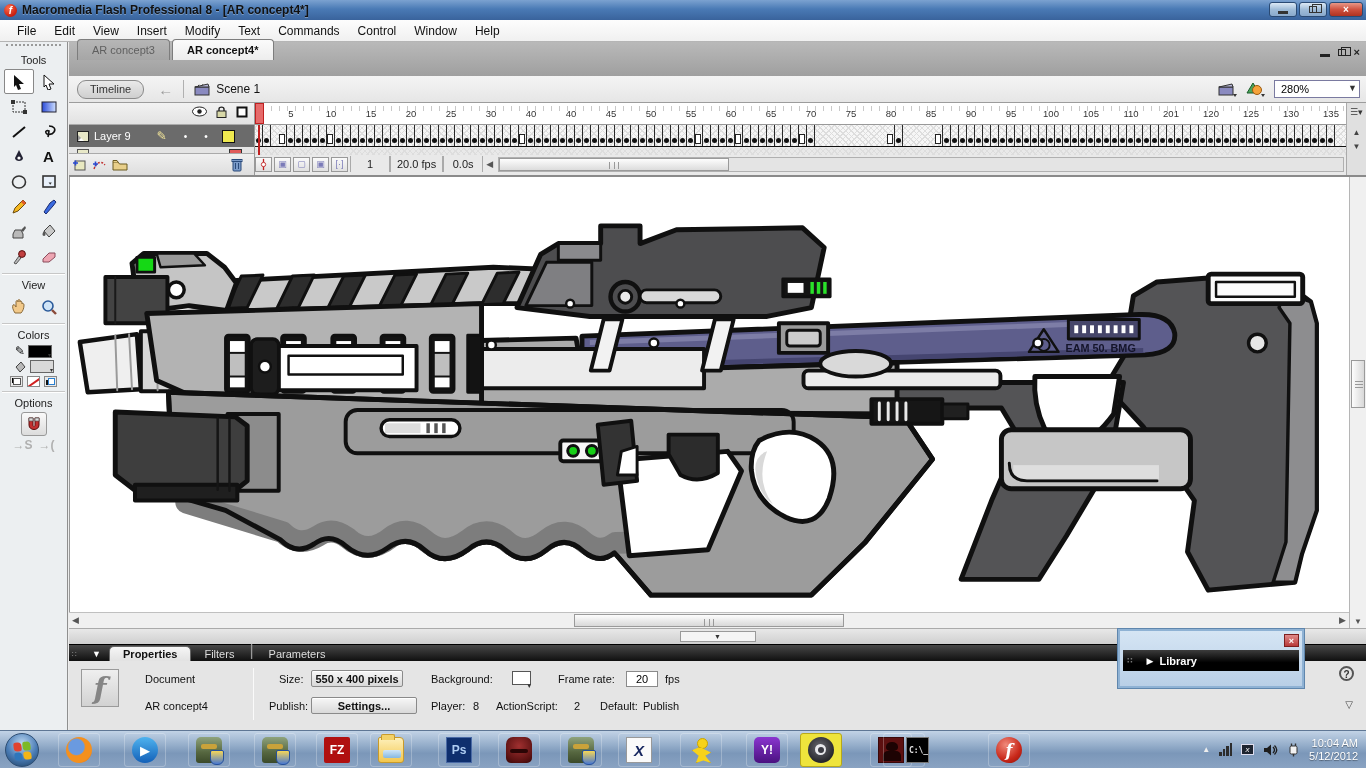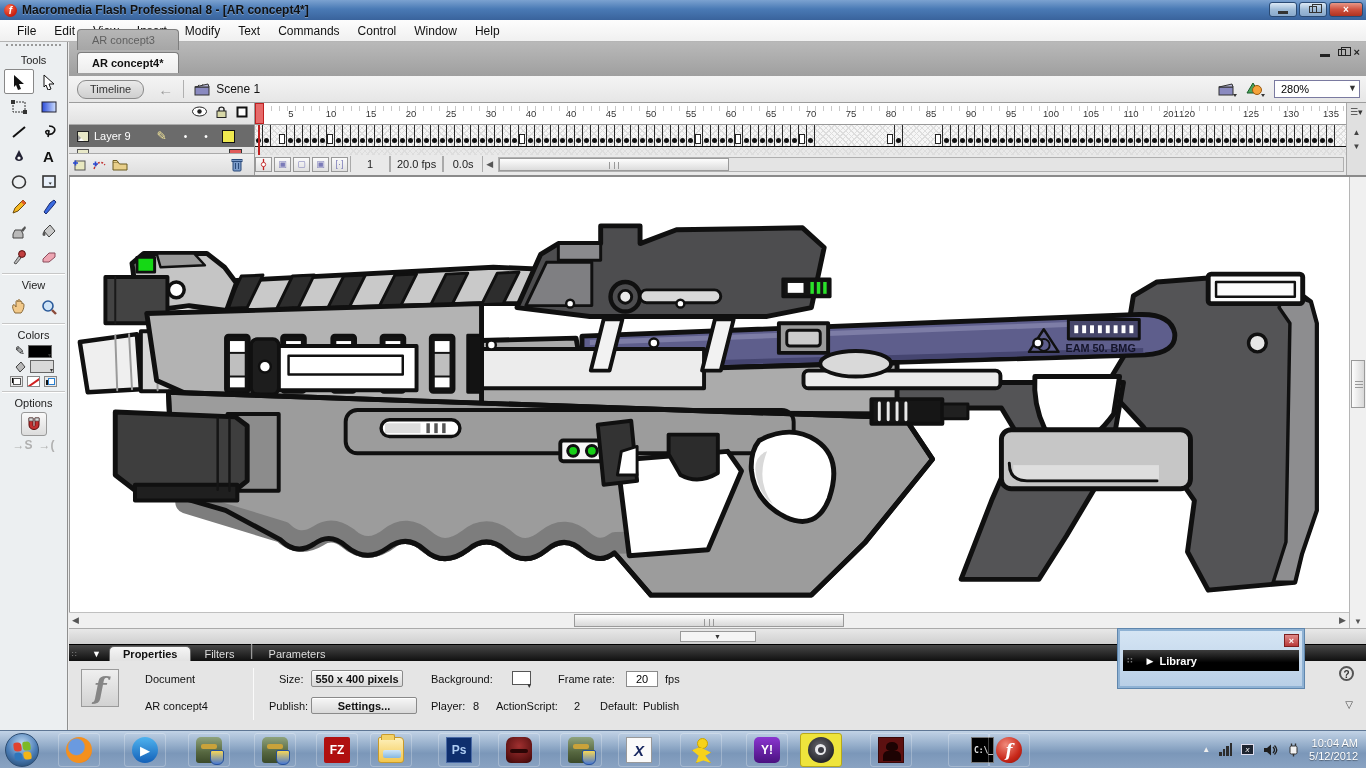--- a/index.html
+++ b/index.html
@@ -47,21 +47,21 @@
   .mini.none{background:#fff;overflow:hidden;}
   .mini.none:before{content:"";position:absolute;left:-2px;top:4px;width:18px;height:2px;background:#d02020;transform:rotate(-35deg);}
   .mini.swap:before{content:"";position:absolute;left:1px;top:3px;width:5px;height:5px;background:#111;}
   .mini.swap:after{content:"";position:absolute;right:1px;top:1px;width:5px;height:5px;background:#fff;border:1px solid #2a7fd0;}
   .magnet-btn{width:26px;height:24px;margin:2px auto;border:1px solid #999;border-radius:3px;
     background:linear-gradient(#fafafa,#dcdcdc);display:flex;align-items:center;justify-content:center;}
   .mod-row{display:flex;justify-content:center;gap:6px;color:#b0b0b0;font-size:12px;font-weight:bold;}
 
   
   .tabbar{position:absolute;left:69px;top:42px;right:0;height:34px;background:linear-gradient(#b9b9b9,#9f9f9f);}
-  .tabs{position:absolute;left:8px;bottom:3px;display:flex;gap:2px;flex-direction:column;}
+  .tabs{position:absolute;left:8px;bottom:16px;display:flex;gap:2px;}
   .dtab{height:21px;padding:0 14px;display:flex;align-items:center;font-size:11px;border:1px solid #7d7d7d;border-bottom:none;
     border-radius:4px 4px 0 0;background:linear-gradient(#b6b6b6,#a6a6a6);color:#5f5f5f;}
   .dtab.active{background:linear-gradient(#fbfbfb,#ededed);color:#111;font-weight:bold;}
   .doc-ctrls{position:absolute;right:6px;top:4px;display:flex;gap:8px;color:#222;font-size:11px;align-items:center;}
   .doc-ctrls .glyph-min{background:#222;}
   .doc-ctrls .glyph-restore,.doc-ctrls .glyph-restore:before{border-color:#222;}
 
   .editbar{position:absolute;left:69px;top:76px;right:0;height:27px;background:linear-gradient(#f4f4f4,#e6e6e6);
     border-bottom:1px solid #9c9c9c;display:flex;align-items:center;}
   .timeline-btn{margin-left:8px;height:19px;padding:0 12px;font-size:11px;color:#333;
@@ -504,21 +504,21 @@
           <span class="ruler-num" style="left: 556px;">70</span>
           <span class="ruler-num" style="left: 596px;">75</span>
           <span class="ruler-num" style="left: 636px;">80</span>
           <span class="ruler-num" style="left: 676px;">85</span>
           <span class="ruler-num" style="left: 716px;">90</span>
           <span class="ruler-num" style="left: 756px;">95</span>
           <span class="ruler-num" style="left: 796px;">100</span>
           <span class="ruler-num" style="left: 836px;">105</span>
           <span class="ruler-num" style="left: 876px;">110</span>
           <span class="ruler-num" style="left: 916px;">201</span>
-          <span class="ruler-num" style="left: 932px;">120</span>
+          <span class="ruler-num" style="left: 956px;">120</span>
           <span class="ruler-num" style="left: 996px;">125</span>
           <span class="ruler-num" style="left: 1036px;">130</span>
           <span class="ruler-num" style="left: 1076px;">135</span>
         </div>
       <div class="frames-row1" id="framesrow">
           <div class="fcell has" style="left: 0px;">
             <span class="fdot"></span>
           </div>
           <div class="fcell has" style="left: 8px;">
             <span class="fdot"></span>
@@ -1192,21 +1192,21 @@
         </div>
         <div class="ticon ti-yahoo" style="left: 746px;">
           <div class="ic" style="background: linear-gradient(rgb(138, 53, 207), rgb(74, 17, 128)); color: rgb(255, 255, 255); font-size: 12px; border-radius: 5px;">Y!</div>
         </div>
         <div class="ticon ti-steam" style="left: 800px;">
           <div class="ic"></div>
         </div>
         <div class="ticon ti-avatar" style="left: 870px;">
           <div class="ic"></div>
         </div>
-        <div class="ticon ti-cmd" style="left: 948px; padding-left: 27px;">
+        <div class="ticon ti-cmd" style="left: 883px; padding-left: 27px;">
           <div class="ic">C:\_</div>
         </div>
         <div class="ticon ti-flash-player" style="left: 988px;">
           <div class="ic">f</div>
         </div>
       </div>
     <div class="tray">
       <span class="up">▲</span>
       <span class="bars">
           <i></i>

